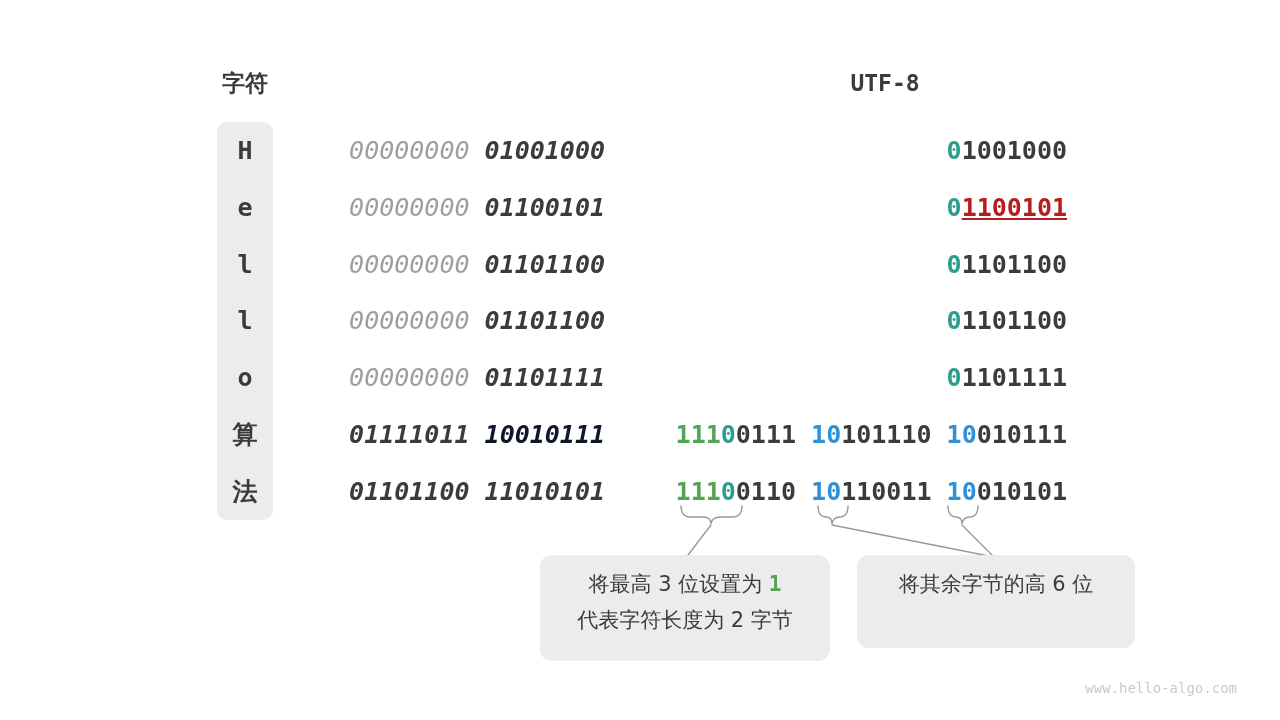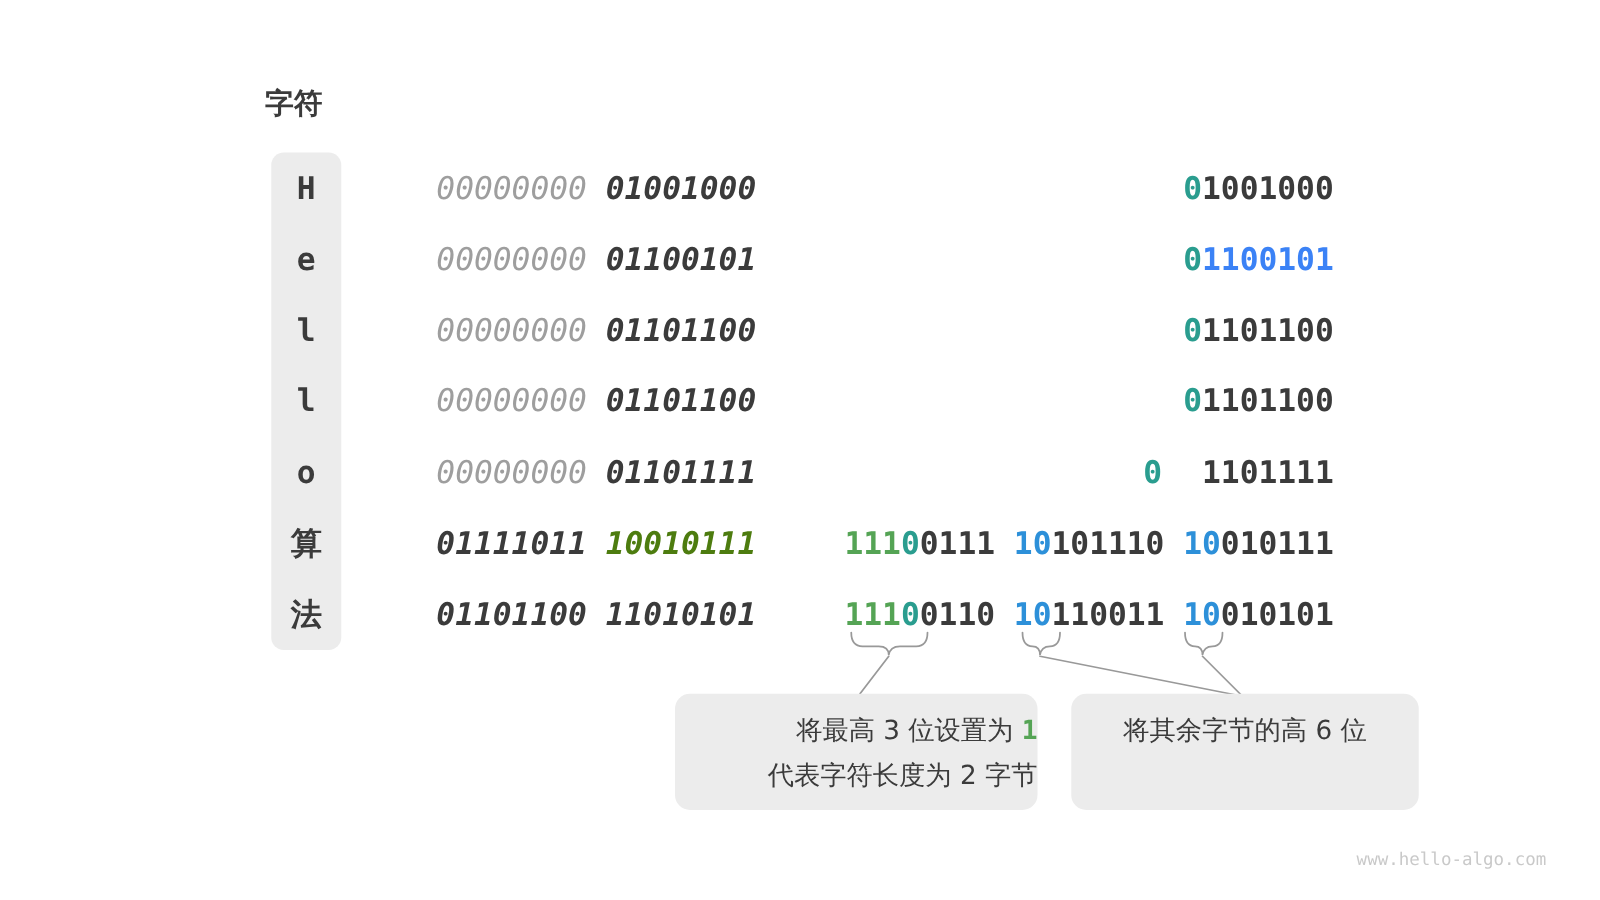--- a/index.html
+++ b/index.html
@@ -41,57 +41,58 @@
   .annot-svg { left: 0; top: 0; pointer-events: none; }
   .callout {
     background: #ececec;
     border-radius: 12px;
     text-align: center;
     font-size: 21px;
     line-height: 36px;
     padding-top: 11px;
     color: #3b3b3b;
   }
-  .callout-left  { left: 540px; top: 555px; width: 290px; height: 93px; text-align: right; }
+  .callout-left  { left: 540px; top: 555px; width: 290px; height: 106px; }
   .callout-right { left: 857px; top: 555px; width: 278px; height: 93px; }
   .hl { font-family: "DejaVu Sans Mono", "Liberation Mono", monospace; font-weight: 700; }
   .watermark {
     right: 43px; bottom: 24px;
     font-family: "DejaVu Sans Mono", "Liberation Mono", monospace;
     font-size: 14px;
     color: #c9c9c9;
   }
 </style>
 </head>
 <body>
 
 <div class="canvas">
 
-  <div class="abs hdr hdr-cjk" style="left:207px; top:69px; width:56px;">字符</div>
+  <div class="abs hdr hdr-cjk" style="left:217px; top:69px; width:56px;">字符</div>
+  <div class="abs hdr" style="left:785px; top:69px; width:200px;">UTF-8</div>
 
   <div class="abs char-col-box"></div>
 
   <div>
       <div class="cell char-cell" style="top: 133px; color: rgb(59, 59, 59);">H</div>
       <div class="cell unicode-cell" style="top: 133px;"><span style="color: rgb(158, 158, 158); font-weight: 400;">00000000</span><span style="color: rgb(59, 59, 59); font-weight: 700;"> </span><span style="color: rgb(59, 59, 59); font-weight: 700;">01001000</span></div>
       <div class="cell utf8-cell" style="top: 133px;"><span style="color: rgb(42, 157, 143); font-weight: 700;">0</span><span style="color: rgb(59, 59, 59); font-weight: 700;">1001000</span></div>
       <div class="cell char-cell" style="top: 190px; color: rgb(59, 59, 59);">e</div>
       <div class="cell unicode-cell" style="top: 190px;"><span style="color: rgb(158, 158, 158); font-weight: 400;">00000000</span><span style="color: rgb(59, 59, 59); font-weight: 700;"> </span><span style="color: rgb(59, 59, 59); font-weight: 700;">01100101</span></div>
-      <div class="cell utf8-cell" style="top: 190px;"><span style="color: rgb(42, 157, 143); font-weight: 700;">0</span><span style="color: #3b82f6; font-weight: 700;">1100101</span></div>
+      <div class="cell utf8-cell" style="top: 190px;"><span style="color: rgb(42, 157, 143); font-weight: 700;">0</span><span style="color: #b91c1c; font-weight: 700; text-decoration: underline;">1100101</span></div>
       <div class="cell char-cell" style="top: 247px; color: rgb(59, 59, 59);">l</div>
       <div class="cell unicode-cell" style="top: 247px;"><span style="color: rgb(158, 158, 158); font-weight: 400;">00000000</span><span style="color: rgb(59, 59, 59); font-weight: 700;"> </span><span style="color: rgb(59, 59, 59); font-weight: 700;">01101100</span></div>
       <div class="cell utf8-cell" style="top: 247px;"><span style="color: rgb(42, 157, 143); font-weight: 700;">0</span><span style="color: rgb(59, 59, 59); font-weight: 700;">1101100</span></div>
       <div class="cell char-cell" style="top: 303px; color: rgb(59, 59, 59);">l</div>
       <div class="cell unicode-cell" style="top: 303px;"><span style="color: rgb(158, 158, 158); font-weight: 400;">00000000</span><span style="color: rgb(59, 59, 59); font-weight: 700;"> </span><span style="color: rgb(59, 59, 59); font-weight: 700;">01101100</span></div>
       <div class="cell utf8-cell" style="top: 303px;"><span style="color: rgb(42, 157, 143); font-weight: 700;">0</span><span style="color: rgb(59, 59, 59); font-weight: 700;">1101100</span></div>
       <div class="cell char-cell" style="top: 360px; color: rgb(59, 59, 59);">o</div>
       <div class="cell unicode-cell" style="top: 360px;"><span style="color: rgb(158, 158, 158); font-weight: 400;">00000000</span><span style="color: rgb(59, 59, 59); font-weight: 700;"> </span><span style="color: rgb(59, 59, 59); font-weight: 700;">01101111</span></div>
-      <div class="cell utf8-cell" style="top: 360px;"><span style="color: rgb(42, 157, 143); font-weight: 700;">0</span><span style="color: rgb(59, 59, 59); font-weight: 700; margin-left: 32px;">1101111</span></div>
+      <div class="cell utf8-cell" style="top: 360px;"><span style="color: rgb(42, 157, 143); font-weight: 700;">0</span><span style="color: rgb(59, 59, 59); font-weight: 700;">1101111</span></div>
       <div class="cell char-cell" style="top: 417px; color: rgb(59, 59, 59);">算</div>
-      <div class="cell unicode-cell" style="top: 417px;"><span style="color: rgb(59, 59, 59); font-weight: 700;">01111011</span><span style="color: rgb(59, 59, 59); font-weight: 700;"> </span><span style="color: #4d7c0f; font-weight: 700;">10010111</span></div>
+      <div class="cell unicode-cell" style="top: 417px;"><span style="color: rgb(59, 59, 59); font-weight: 700;">01111011</span><span style="color: rgb(59, 59, 59); font-weight: 700;"> </span><span style="color: #0f172a; font-weight: 700;">10010111</span></div>
       <div class="cell utf8-cell" style="top: 417px;"><span style="color: rgb(85, 164, 85); font-weight: 700;">111</span><span style="color: rgb(42, 157, 143); font-weight: 700;">0</span><span style="color: rgb(59, 59, 59); font-weight: 700;">0111</span><span style="color: rgb(59, 59, 59); font-weight: 700;"> </span><span style="color: rgb(45, 144, 217); font-weight: 700;">10</span><span style="color: rgb(59, 59, 59); font-weight: 700;">101110</span><span style="color: rgb(59, 59, 59); font-weight: 700;"> </span><span style="color: rgb(45, 144, 217); font-weight: 700;">10</span><span style="color: rgb(59, 59, 59); font-weight: 700;">010111</span></div>
       <div class="cell char-cell" style="top: 474px; color: rgb(59, 59, 59);">法</div>
       <div class="cell unicode-cell" style="top: 474px;"><span style="color: rgb(59, 59, 59); font-weight: 700;">01101100</span><span style="color: rgb(59, 59, 59); font-weight: 700;"> </span><span style="color: rgb(59, 59, 59); font-weight: 700;">11010101</span></div>
       <div class="cell utf8-cell" style="top: 474px;"><span style="color: rgb(85, 164, 85); font-weight: 700;">111</span><span style="color: rgb(42, 157, 143); font-weight: 700;">0</span><span style="color: rgb(59, 59, 59); font-weight: 700;">0110</span><span style="color: rgb(59, 59, 59); font-weight: 700;"> </span><span style="color: rgb(45, 144, 217); font-weight: 700;">10</span><span style="color: rgb(59, 59, 59); font-weight: 700;">110011</span><span style="color: rgb(59, 59, 59); font-weight: 700;"> </span><span style="color: rgb(45, 144, 217); font-weight: 700;">10</span><span style="color: rgb(59, 59, 59); font-weight: 700;">010101</span></div>
     </div>
 
   <svg class="abs annot-svg" width="1280" height="720" viewBox="0 0 1280 720">
     <g fill="none" stroke="#999999" stroke-width="1.4" stroke-linecap="round">
       <path d="M681,506 Q681,517 690,517 L703,517 Q711,517 711,524 Q712,517 720,517 L733,517 Q742,517 742,506"></path>
       <path d="M818,506 Q818,517 826,517 Q832,517 832,524 Q833,517 840,517 Q848,517 848,506"></path>

